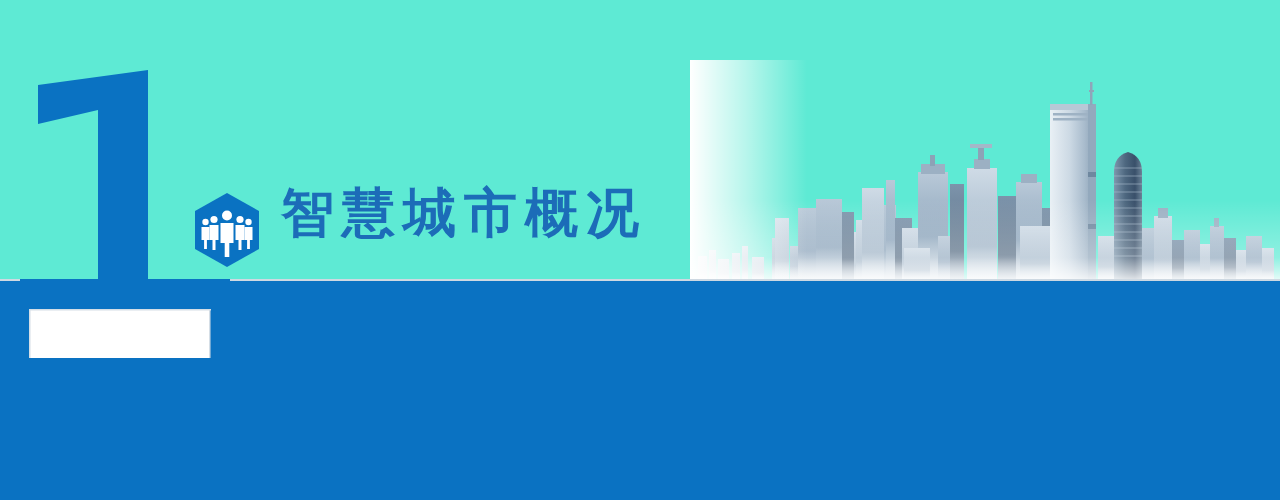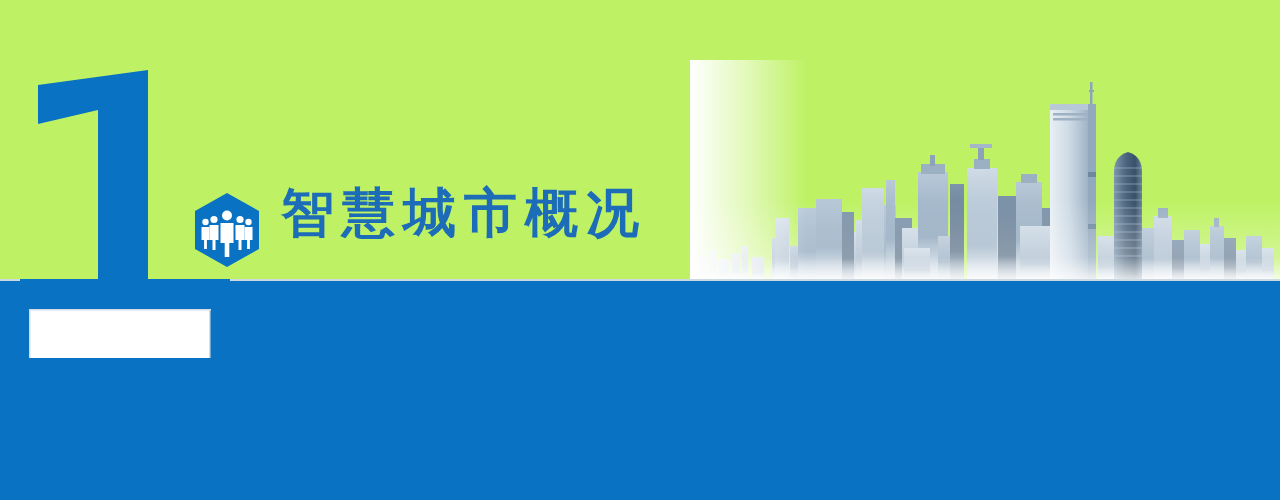--- a/index.html
+++ b/index.html
@@ -10,21 +10,21 @@
   }
   body {
     font-family: "Liberation Sans", "DejaVu Sans", sans-serif;
   }
 
   #slide {
     position: relative;
     width: 1280px;
     height: 500px;
     overflow: hidden;
-    background: #bef264;
+    background: #5eead4;
   }
 
   
   .skyline-photo {
     position: absolute;
     left: 690px;
     top: 60px;
     width: 590px;
     height: 220px;
     overflow: hidden;

